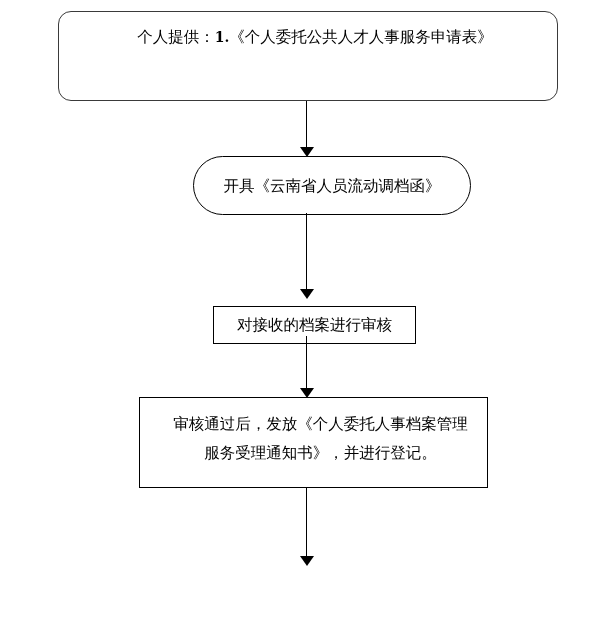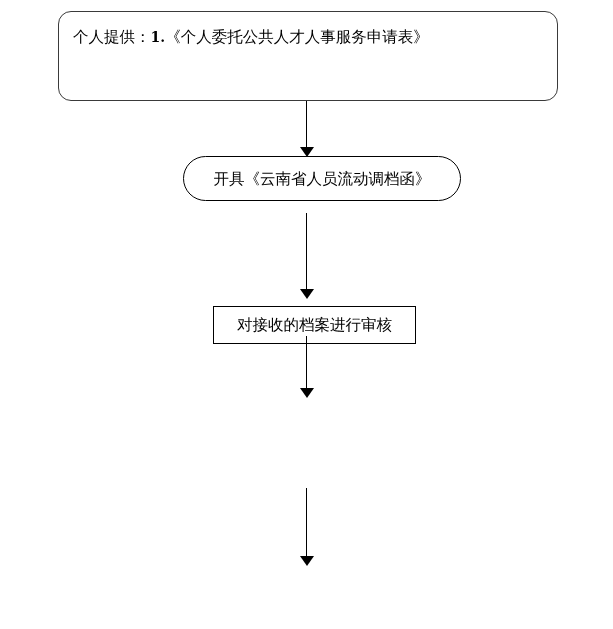--- a/index.html
+++ b/index.html
@@ -19,20 +19,21 @@
   }
 
   
   .node {
     position: absolute;
     box-sizing: border-box;
     background: #ffffff;
     display: flex;
     flex-direction: column;
     justify-content: flex-start;
+    align-items: center;
   }
   .node.centered {
     justify-content: center;
     align-items: center;
   }
 
   .rect {
     border: 1px solid #000000;
   }
   .round-rect {
@@ -62,24 +63,24 @@
     left: 58px;
     top: 11px;
     width: 500px;
     height: 90px;
     padding: 12px 0 0 14px;
   }
   #node-apply-materials .line { line-height: 27px; }
   .indent-2 { padding-left: 78px; }
 
   #node-issue-letter {
-    left: 183px;
+    left: 193px;
     top: 156px;
     width: 278px;
-    height: 45px;
+    height: 59px;
   }
 
   #node-review-file {
     left: 213px;
     top: 306px;
     width: 203px;
     height: 38px;
   }
 
   #node-issue-notice {
@@ -143,18 +144,22 @@
   <div class="connector" id="conn-2"></div>
   <div class="arrowhead" id="arrow-2"></div>
 
   <div class="node rect centered" id="node-review-file">
     <div class="line">对接收的档案进行审核</div>
   </div>
 
   <div class="connector" id="conn-3"></div>
   <div class="arrowhead" id="arrow-3"></div>
 
+  <div class="node rect" id="node-issue-notice">
+    <div class="line">审核通过后，发放《个人委托人事档案管理</div>
+    <div class="line">服务受理通知书》，并进行登记。</div>
+  </div>
 
   <div class="connector" id="conn-4"></div>
   <div class="arrowhead" id="arrow-4"></div>
 
 
 </div>
 
 </body></html>

